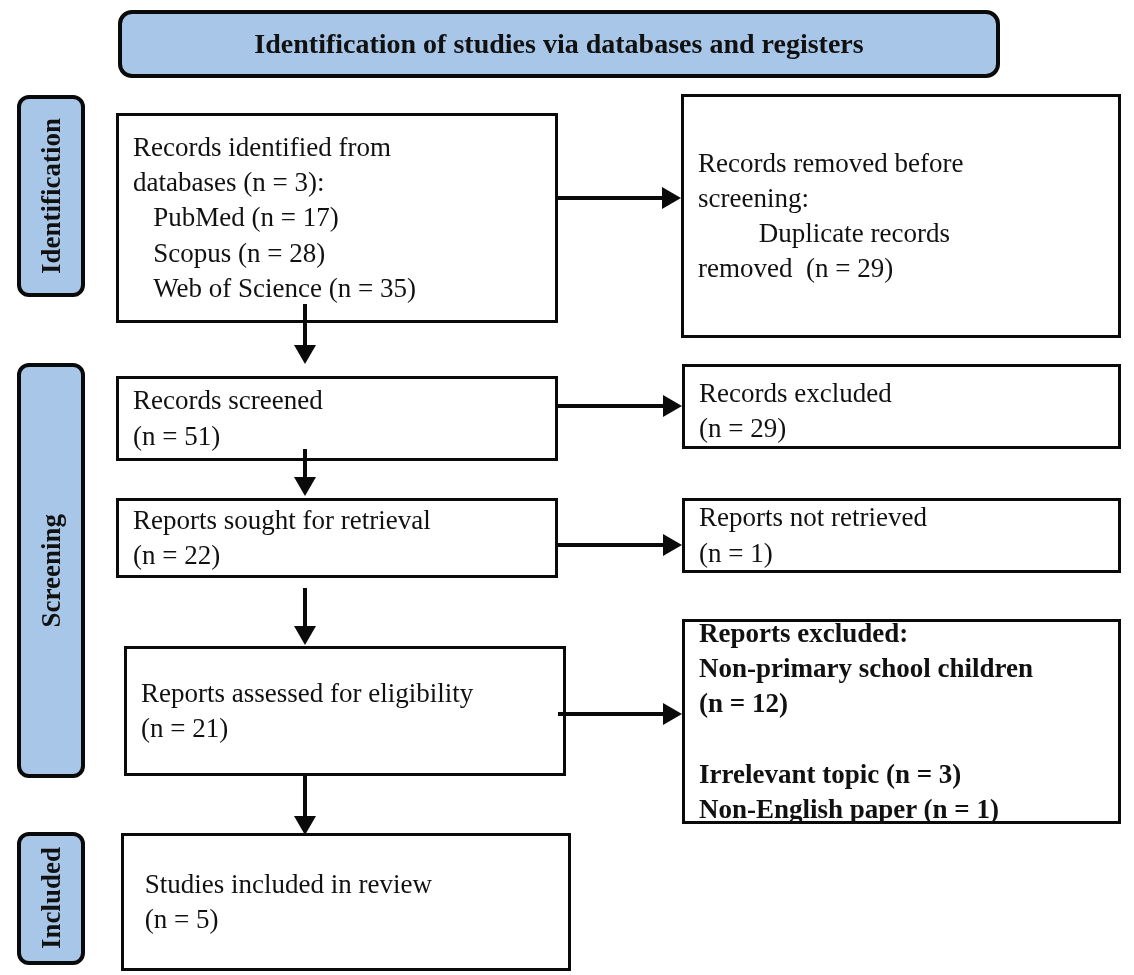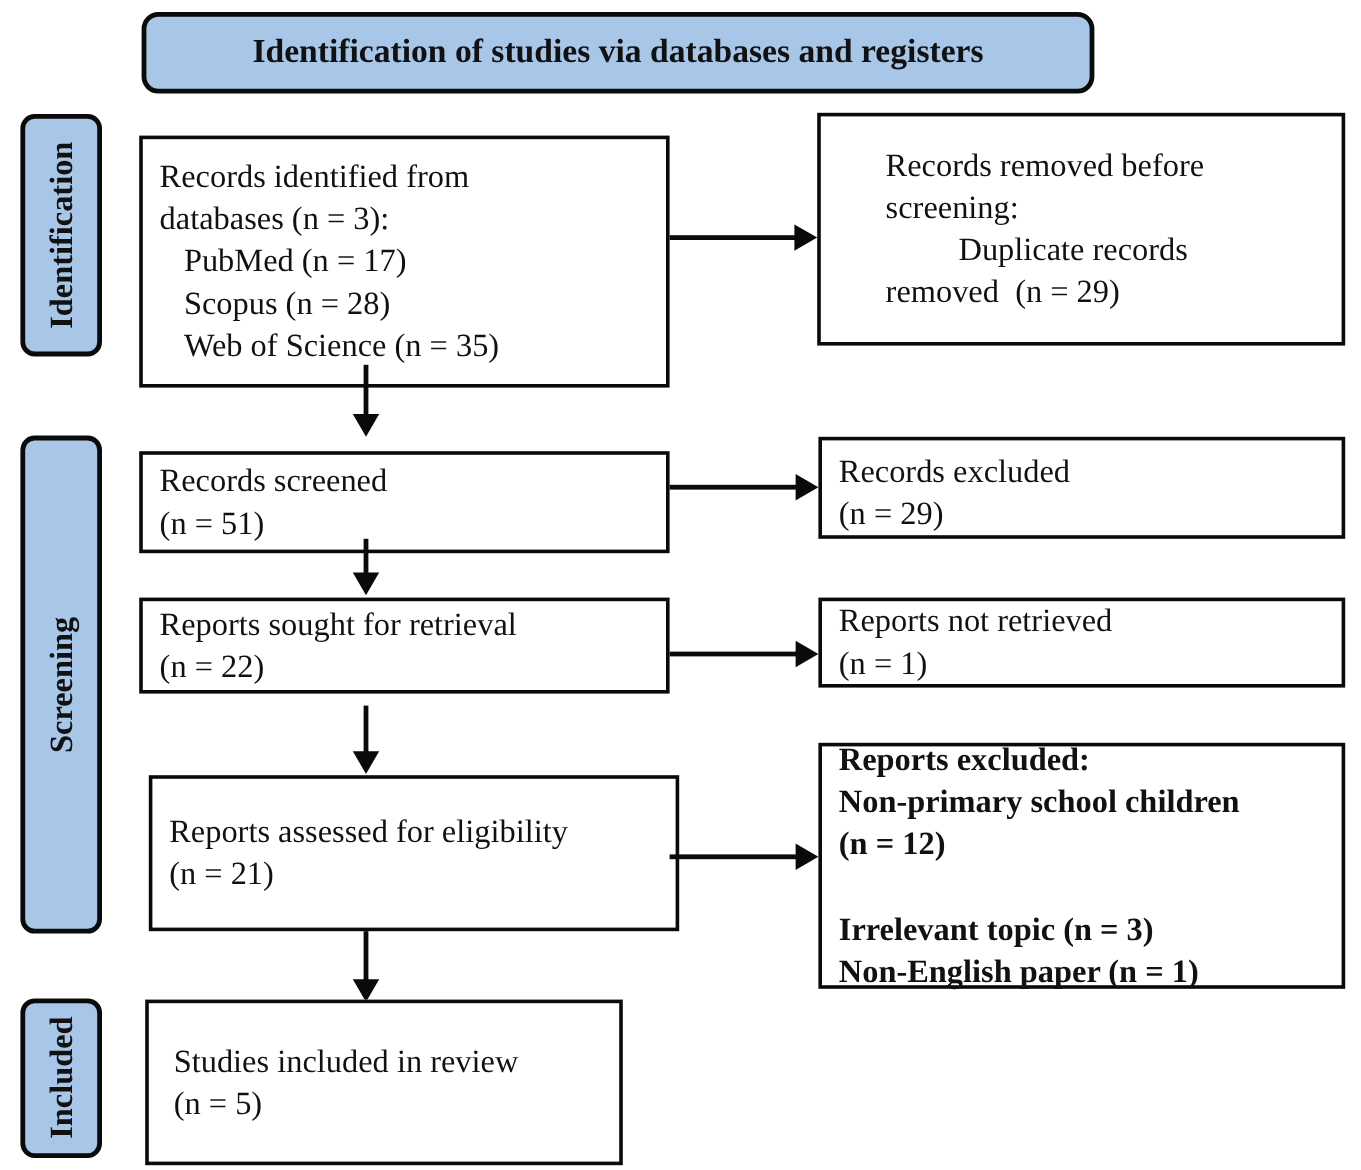--- a/index.html
+++ b/index.html
@@ -100,21 +100,21 @@
     border-left: 11px solid transparent;
     border-right: 11px solid transparent;
     border-top: 19px solid #0a0a0a;
   }
 </style>
 </head>
 <body>
 
 <div id="canvas">
 
-  <div class="banner" style="left:118px; top:10px; width:794px; height:68px;">
+  <div class="banner" style="left:118px; top:10px; width:882px; height:68px;">
     <span class="banner-text">Identification of studies via databases and registers</span>
   </div>
 
   <div class="stage-pill" style="left:17px; top:95px; width:68px; height:202px;">
     <span class="stage-label">Identification</span>
   </div>
 
   <div class="stage-pill" style="left:17px; top:363px; width:68px; height:415px;">
     <span class="stage-label">Screening</span>
   </div>
@@ -124,21 +124,21 @@
   </div>
 
   <div class="node" style="left:116px; top:94px; width:442px; height:210px;margin-top:19px;">
     <div class="node-text">Records identified from
 databases (n = 3):
    PubMed (n = 17)
    Scopus (n = 28)
    Web of Science (n = 35)</div>
   </div>
 
-  <div class="node" style="left:681px; top:94px; width:440px; height:194px;padding-left:40px;">
+  <div class="node" style="left:681px; top:94px; width:440px; height:244px;">
     <div class="node-text">Records removed before
 screening:
          Duplicate records
 removed  (n = 29)</div>
   </div>
 
   <div class="h-line" style="left:558px; top:196px; width:106px;"></div>
   <div class="arrow-right" style="left:662px; top:187px;"></div>
 
   <div class="v-line" style="left:303px; top:304px; height:43px;"></div>
@@ -189,18 +189,18 @@
 Irrelevant topic (n = 3)
 Non-English paper (n = 1)</div>
   </div>
 
   <div class="h-line" style="left:558px; top:712px; width:107px;"></div>
   <div class="arrow-right" style="left:663px; top:703px;"></div>
 
   <div class="v-line" style="left:303px; top:776px; height:42px;"></div>
   <div class="arrow-down" style="left:294px; top:816px;"></div>
 
-  <div class="node" style="left:121px; top:833px; width:398px; height:138px;">
+  <div class="node" style="left:121px; top:833px; width:450px; height:138px;">
     <div class="node-text"> Studies included in review
  (n = 5)</div>
   </div>
 
 </div>
 
 </body></html>

